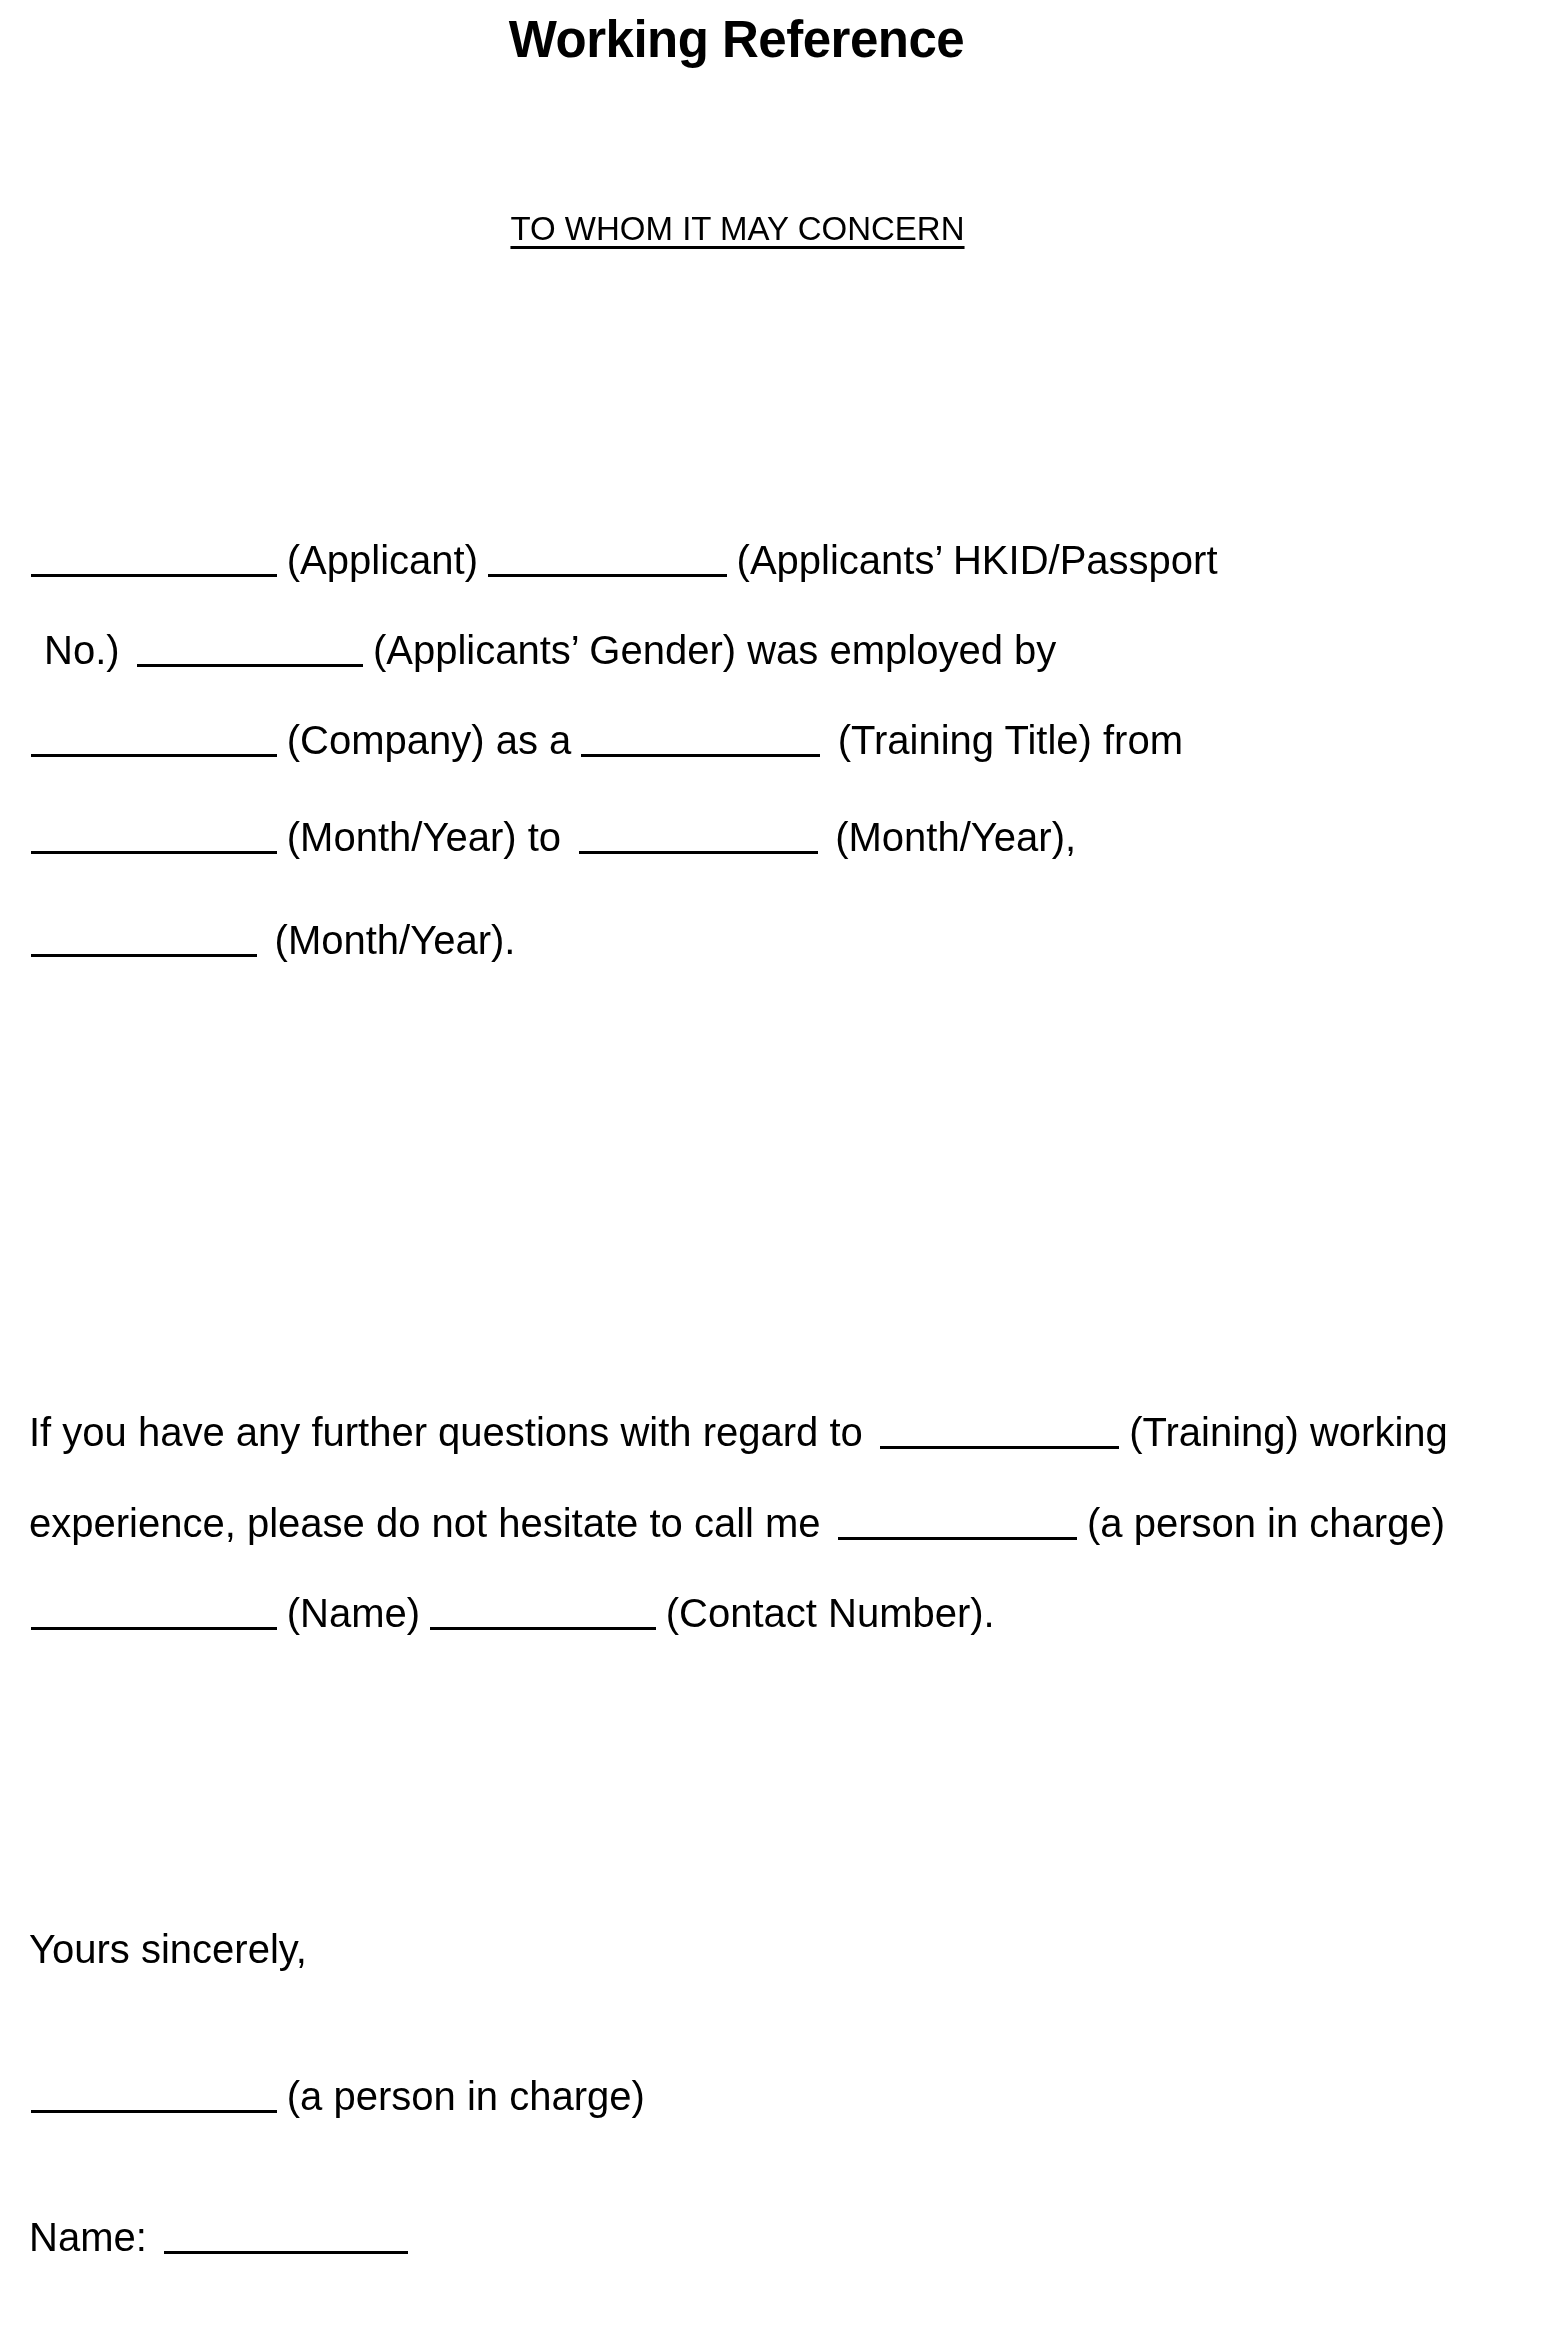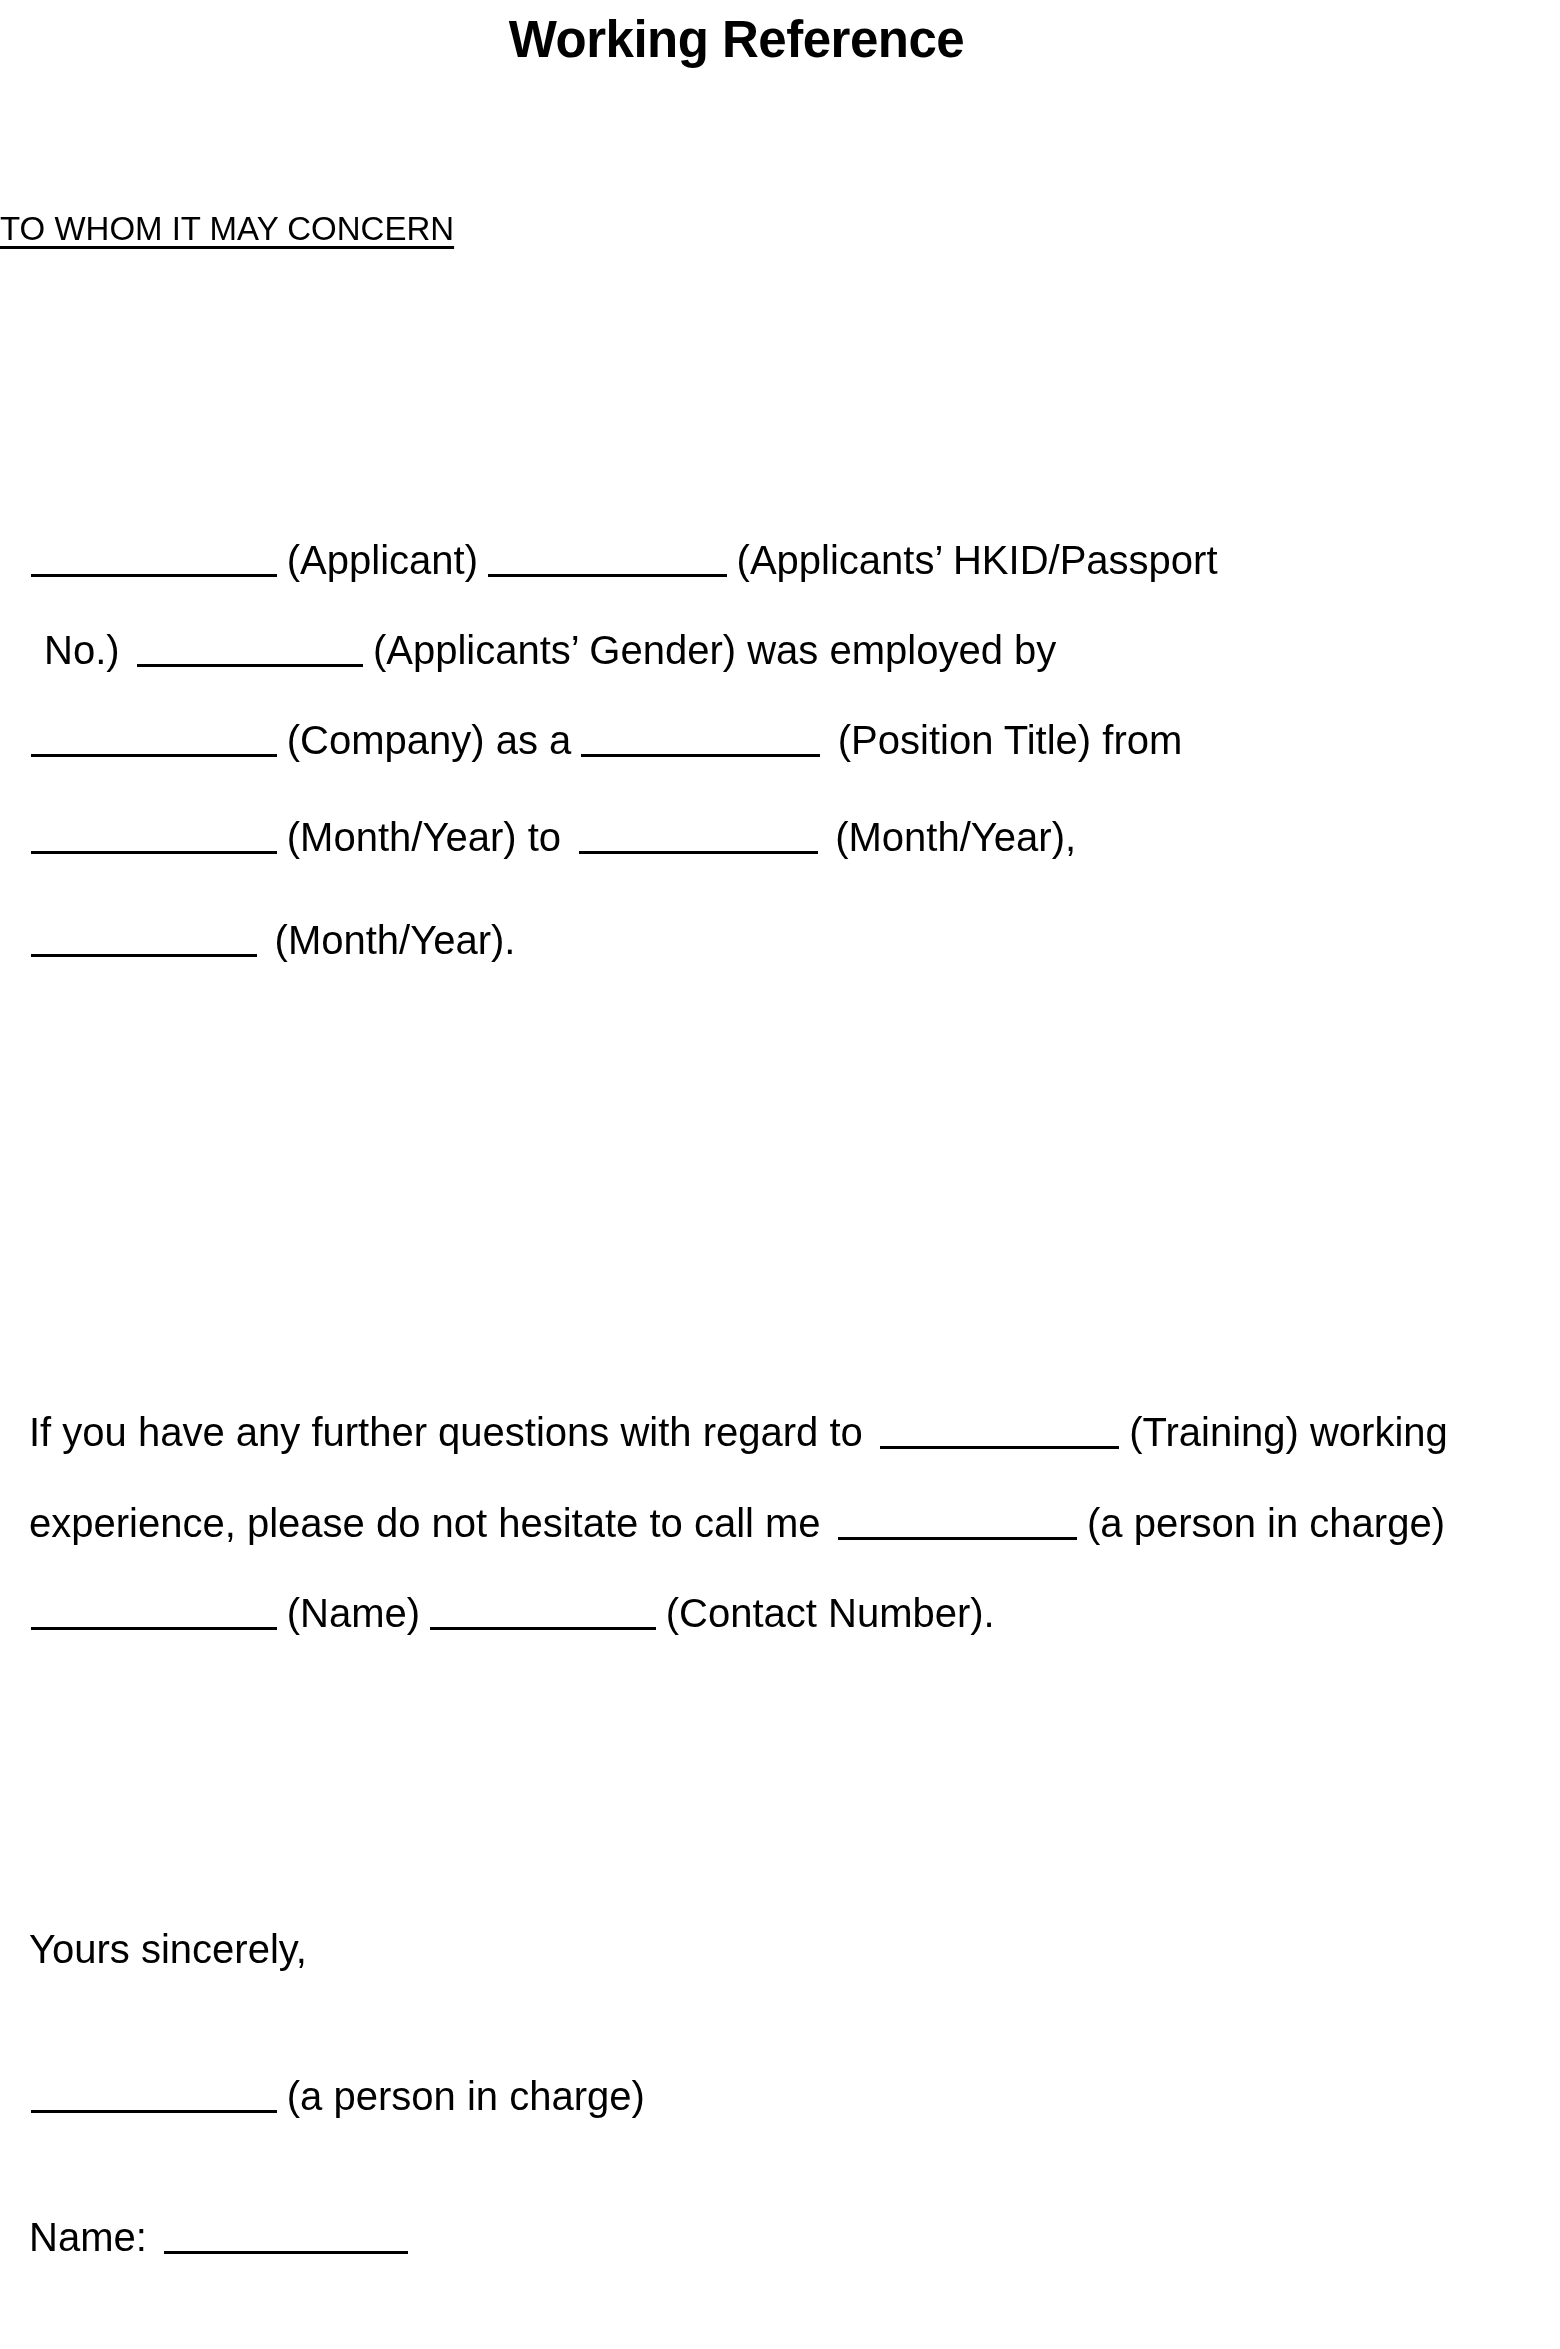--- a/index.html
+++ b/index.html
@@ -29,21 +29,21 @@
     font-weight: bold;
     line-height: 1.1;
     letter-spacing: -0.5px;
   }
 
   .doc-subtitle {
     position: absolute;
     left: 0;
     top: 210px;
     width: 1475px;
-    text-align: left;
+    text-align: center;
     font-size: 33px;
     line-height: 1.15;
   }
   .doc-subtitle span.u {
     text-decoration: underline;
     text-underline-offset: 5.9px;
     text-decoration-thickness: 2.9px;
   }
 
   
@@ -88,21 +88,21 @@
 
   <div class="line" style="top: 532px;">
     <span class="blank w-std"></span><span class="gap-sm"></span><span>(Applicant)</span><span class="gap-sm"></span><span class="blank w-med"></span><span class="gap-sm"></span><span>(Applicants’ HKID/Passport</span>
   </div>
 
   <div class="line indent" style="top: 622px;">
     <span>No.)</span><span class="gap-md"></span><span class="blank w-narr"></span><span class="gap-sm"></span><span>(Applicants’ Gender) was employed by</span>
   </div>
 
   <div class="line" style="top: 712px;">
-    <span class="blank w-std"></span><span class="gap-sm"></span><span>(Company) as a</span><span class="gap-sm"></span><span class="blank w-med"></span><span class="gap-md"></span><span>(Position Title) from</span>
+    <span class="blank w-std"></span><span class="gap-sm"></span><span>(Company) as a</span><span class="gap-sm"></span><span class="blank w-med"></span><span class="gap-md"></span><span>(Training Title) from</span>
   </div>
 
   <div class="line" style="top: 809px; text-align: right;">
     <span class="blank w-std"></span><span class="gap-sm"></span><span>(Month/Year) to</span><span class="gap-md"></span><span class="blank w-med"></span><span class="gap-md"></span><span>(Month/Year),</span>
   </div>
 
 
   <div class="line" style="top: 912px;">
     <span class="blank w-narr"></span><span class="gap-md"></span><span>(Month/Year).</span>
   </div>

